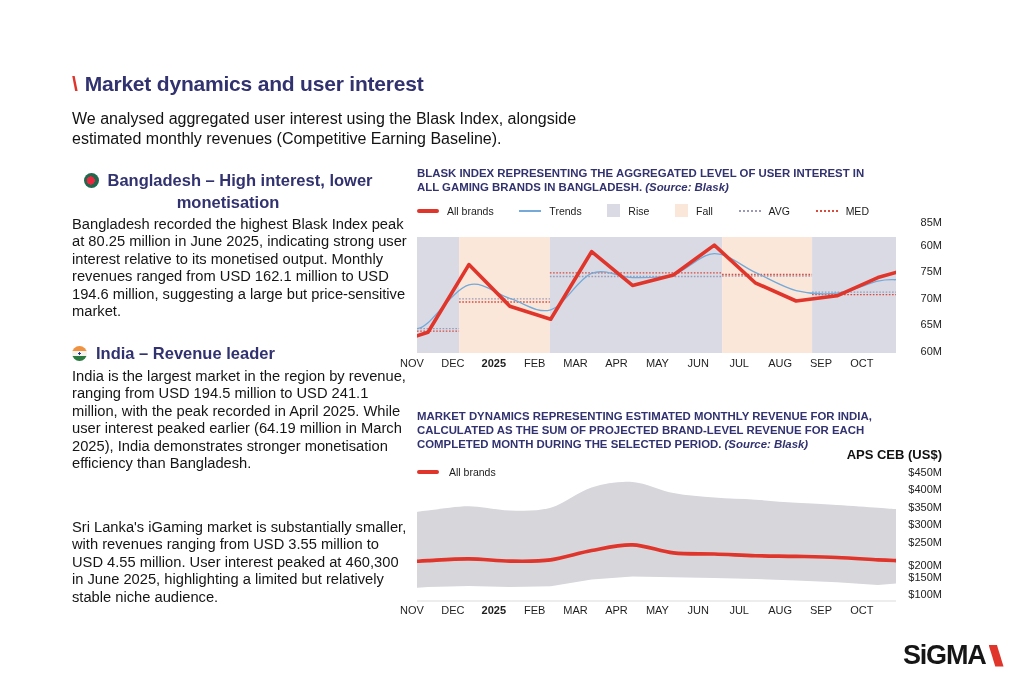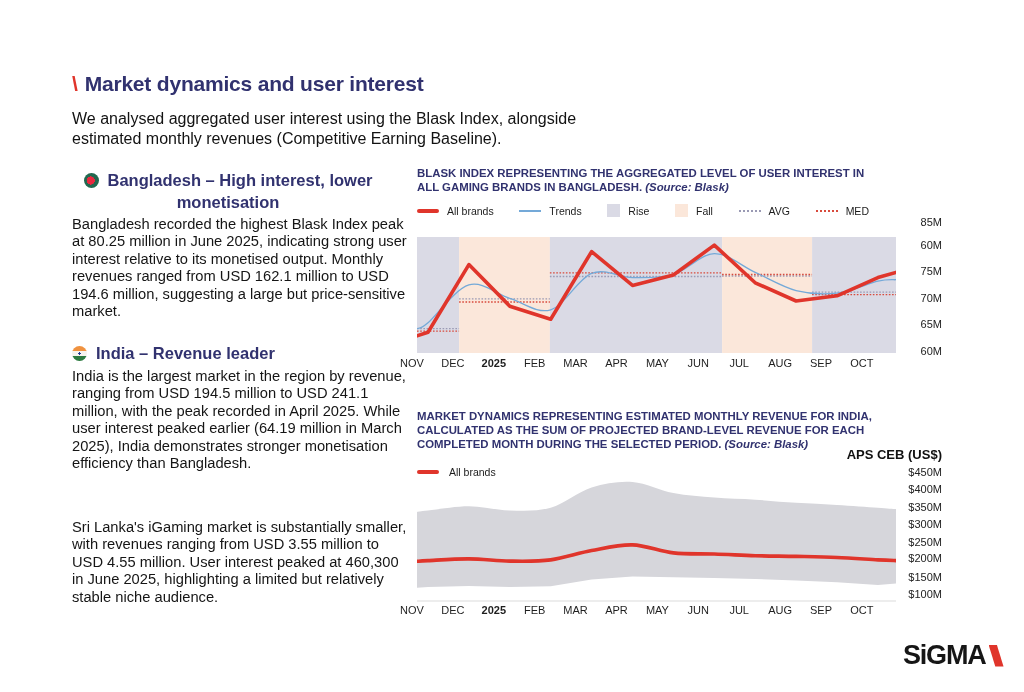--- a/index.html
+++ b/index.html
@@ -164,21 +164,21 @@
       <span class="mlab" style="left: 379.1px;">AUG</span>
       <span class="mlab" style="left: 420px;">SEP</span>
       <span class="mlab" style="left: 460.9px;">OCT</span>
     </div>
   <div id="yax2" class="yax" style="top:472px;">
       <div class="ylab" style="top: 0px;">$450M</div>
       <div class="ylab" style="top: 17.43px;">$400M</div>
       <div class="ylab" style="top: 34.86px;">$350M</div>
       <div class="ylab" style="top: 52.29px;">$300M</div>
       <div class="ylab" style="top: 69.72px;">$250M</div>
-      <div class="ylab" style="top: 86px; margin-left: 8px;">$200M</div>
+      <div class="ylab" style="top: 93px; margin-left: 8px;">$200M</div>
       <div class="ylab" style="top: 104.58px; text-align: right;">$150M</div>
       <div class="ylab" style="top: 122.01px;">$100M</div>
     </div>
 
   <div class="abs logo">
     <span class="logo-text">SiGMA</span>
     <span class="logo-mark"></span>
   </div>
 
 </div>

